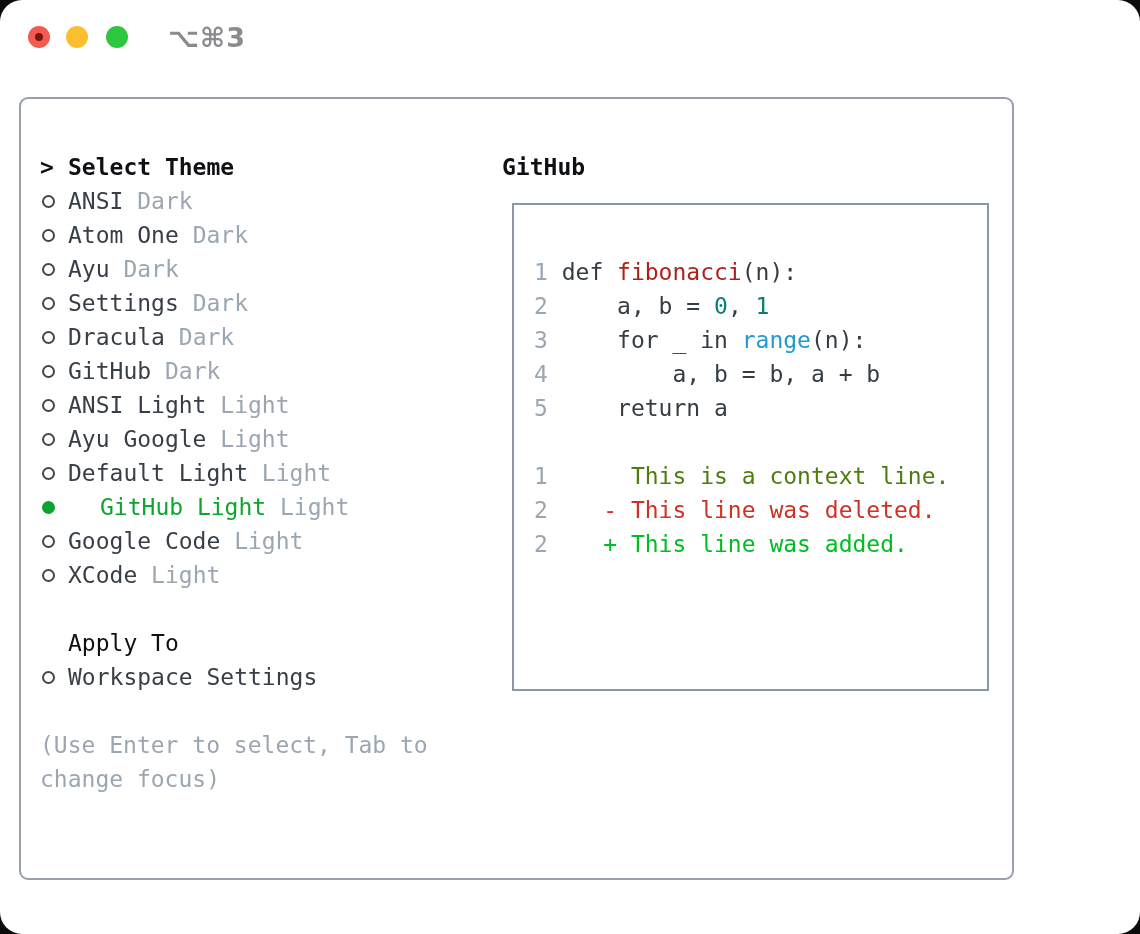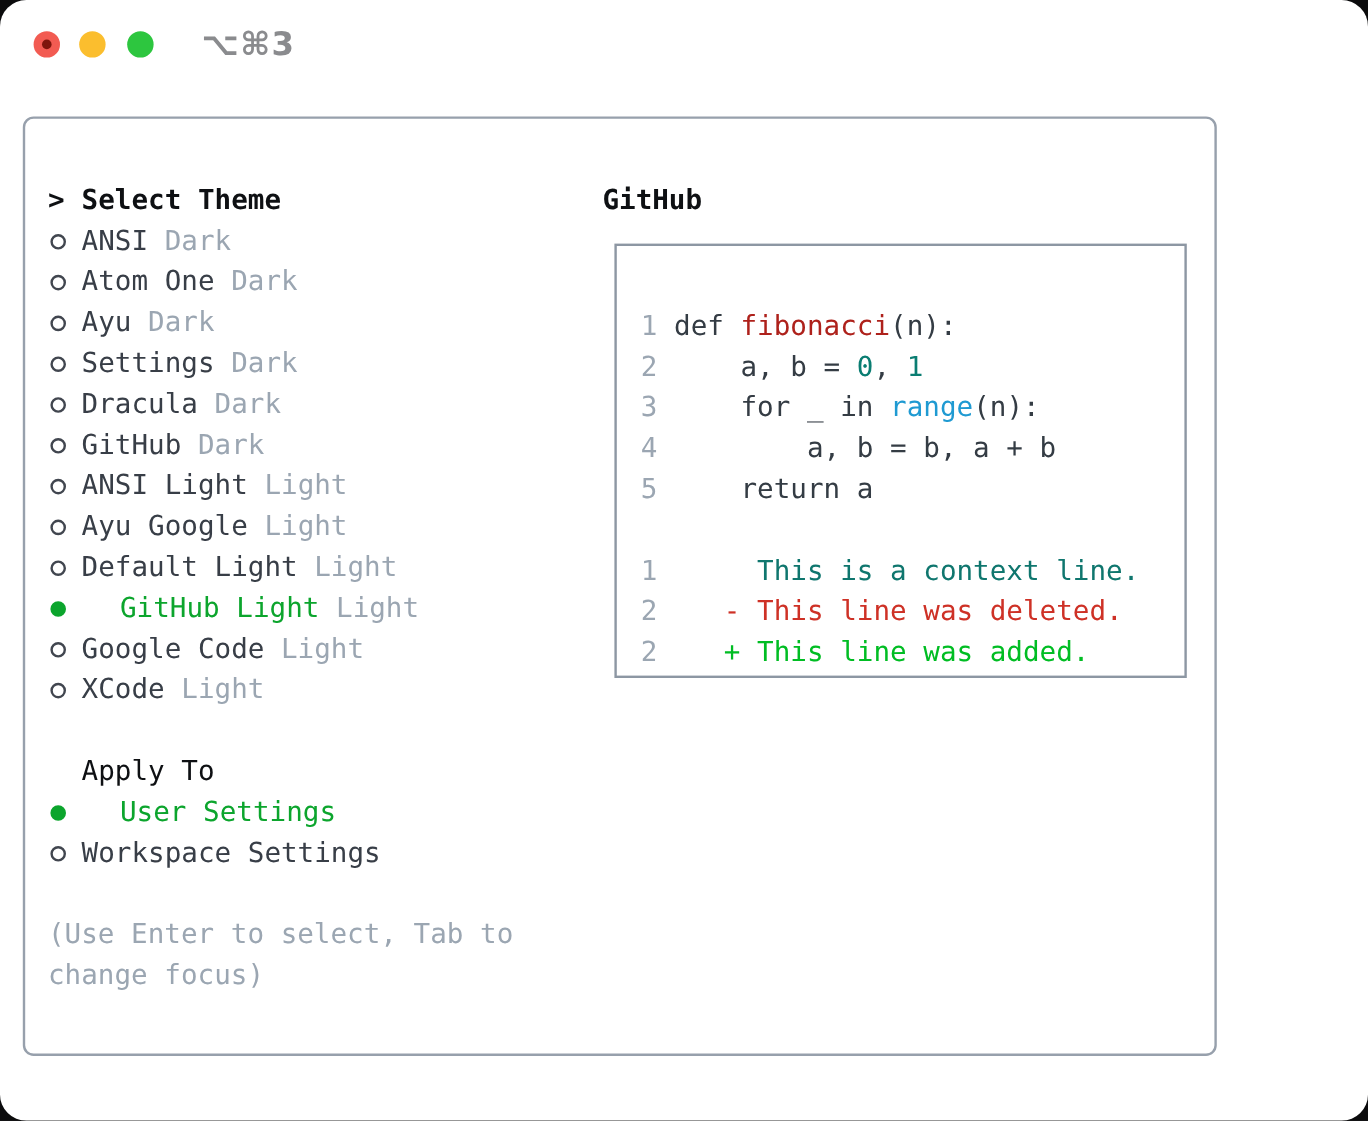--- a/index.html
+++ b/index.html
@@ -34,31 +34,31 @@
   .row.selected .name { color:#0ca52d;margin-left:32px; }
   .section-title { color:#0e1013; font-weight:bold; font-size:23px;text-align:right; }
   .plain-title { color:#0e1013; font-size:23px; }
   .name { margin-right:1ch; white-space:pre; }
   .variant { color:#9ba6b2; white-space:pre; }
   .spacer { height:34px; }
   .hint { color:#9ba6b2; font-size:23px; line-height:34px; white-space:pre; }
   
   .preview-label { position:absolute; left:481px; top:51px; height:34px; display:flex; align-items:center; }
   .preview-box {
-    position:absolute; left:491px; top:104px; width:477px; height:362px;
+    position:absolute; left:491px; top:104px; width:477px; height:488px;
     border:2px solid #8d97a3; background:#ffffff;
   }
   .code { position:absolute; left:20px; top:50px; white-space:pre; font-size:23px; line-height:34px; }
   .code-line { min-height:34px; }
   .ln { display:inline-block; width:2ch; color:#9ba6b2; }
   .seg-plain   { color:#343c44; }
   .seg-func    { color:#ae211b; }
   .seg-num     { color:#0a7d72; }
   .seg-builtin { color:#1f9ad2;margin-top:37px; }
-  .seg-context { color:#0f766e;margin-top:40px; }
+  .seg-context { color:#4d7c0f;margin-top:40px; }
   .seg-deleted { color:#ce3126; }
   .seg-added   { color:#00bd23;margin-top:24px; }
 </style>
 </head>
 <body>
 
 <div class="window">
 
   <div class="titlebar">
     <span class="dot dot-red"></span>
@@ -162,26 +162,20 @@
         <span class="name">XCode</span>
         <span class="variant">Light</span>
       </div>
 
       <div class="spacer"></div>
 
       <div class="row">
         <span class="marker"></span>
         <span class="plain-title">Apply To</span>
       </div>
-      <div class="row selected">
-        <span class="marker">
-            <span class="bullet"></span>
-          </span>
-        <span class="name">User Settings</span>
-      </div>
       <div class="row">
         <span class="marker">
             <span class="bullet"></span>
           </span>
         <span class="name">Workspace Settings</span>
       </div>
 
       <div class="spacer"></div>
 
       <div class="hint">(Use Enter to select, Tab to</div>

